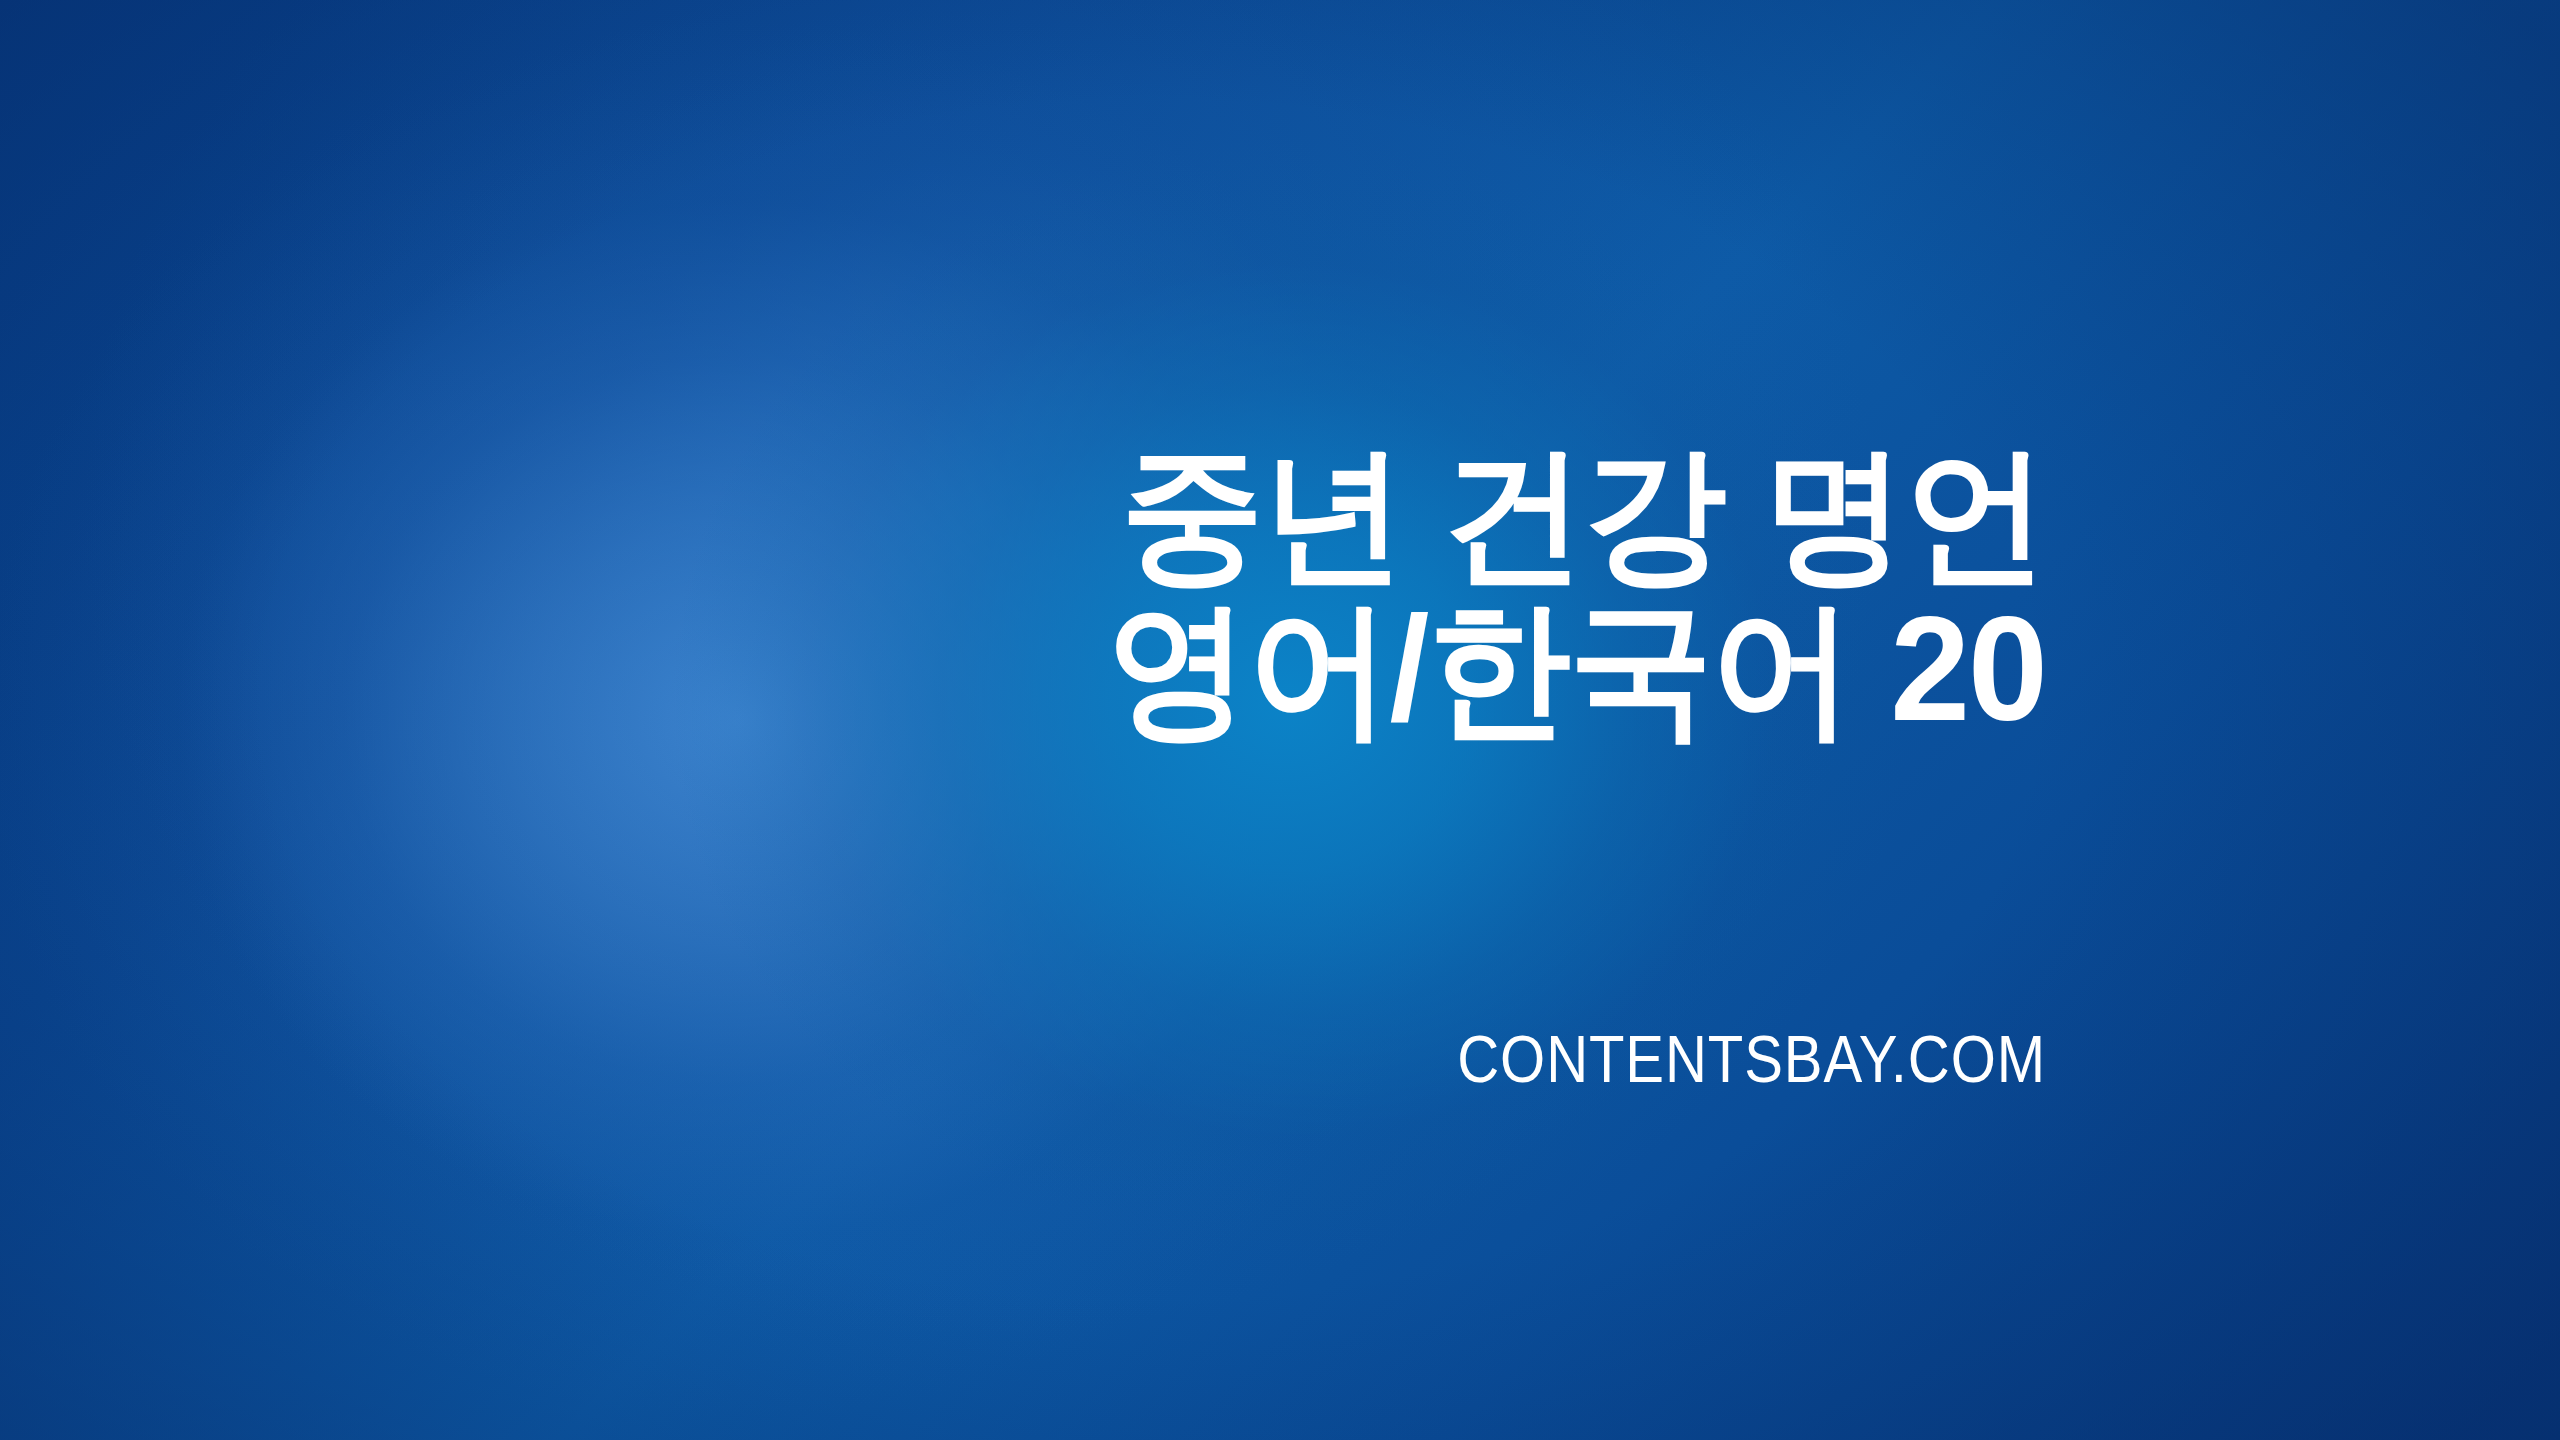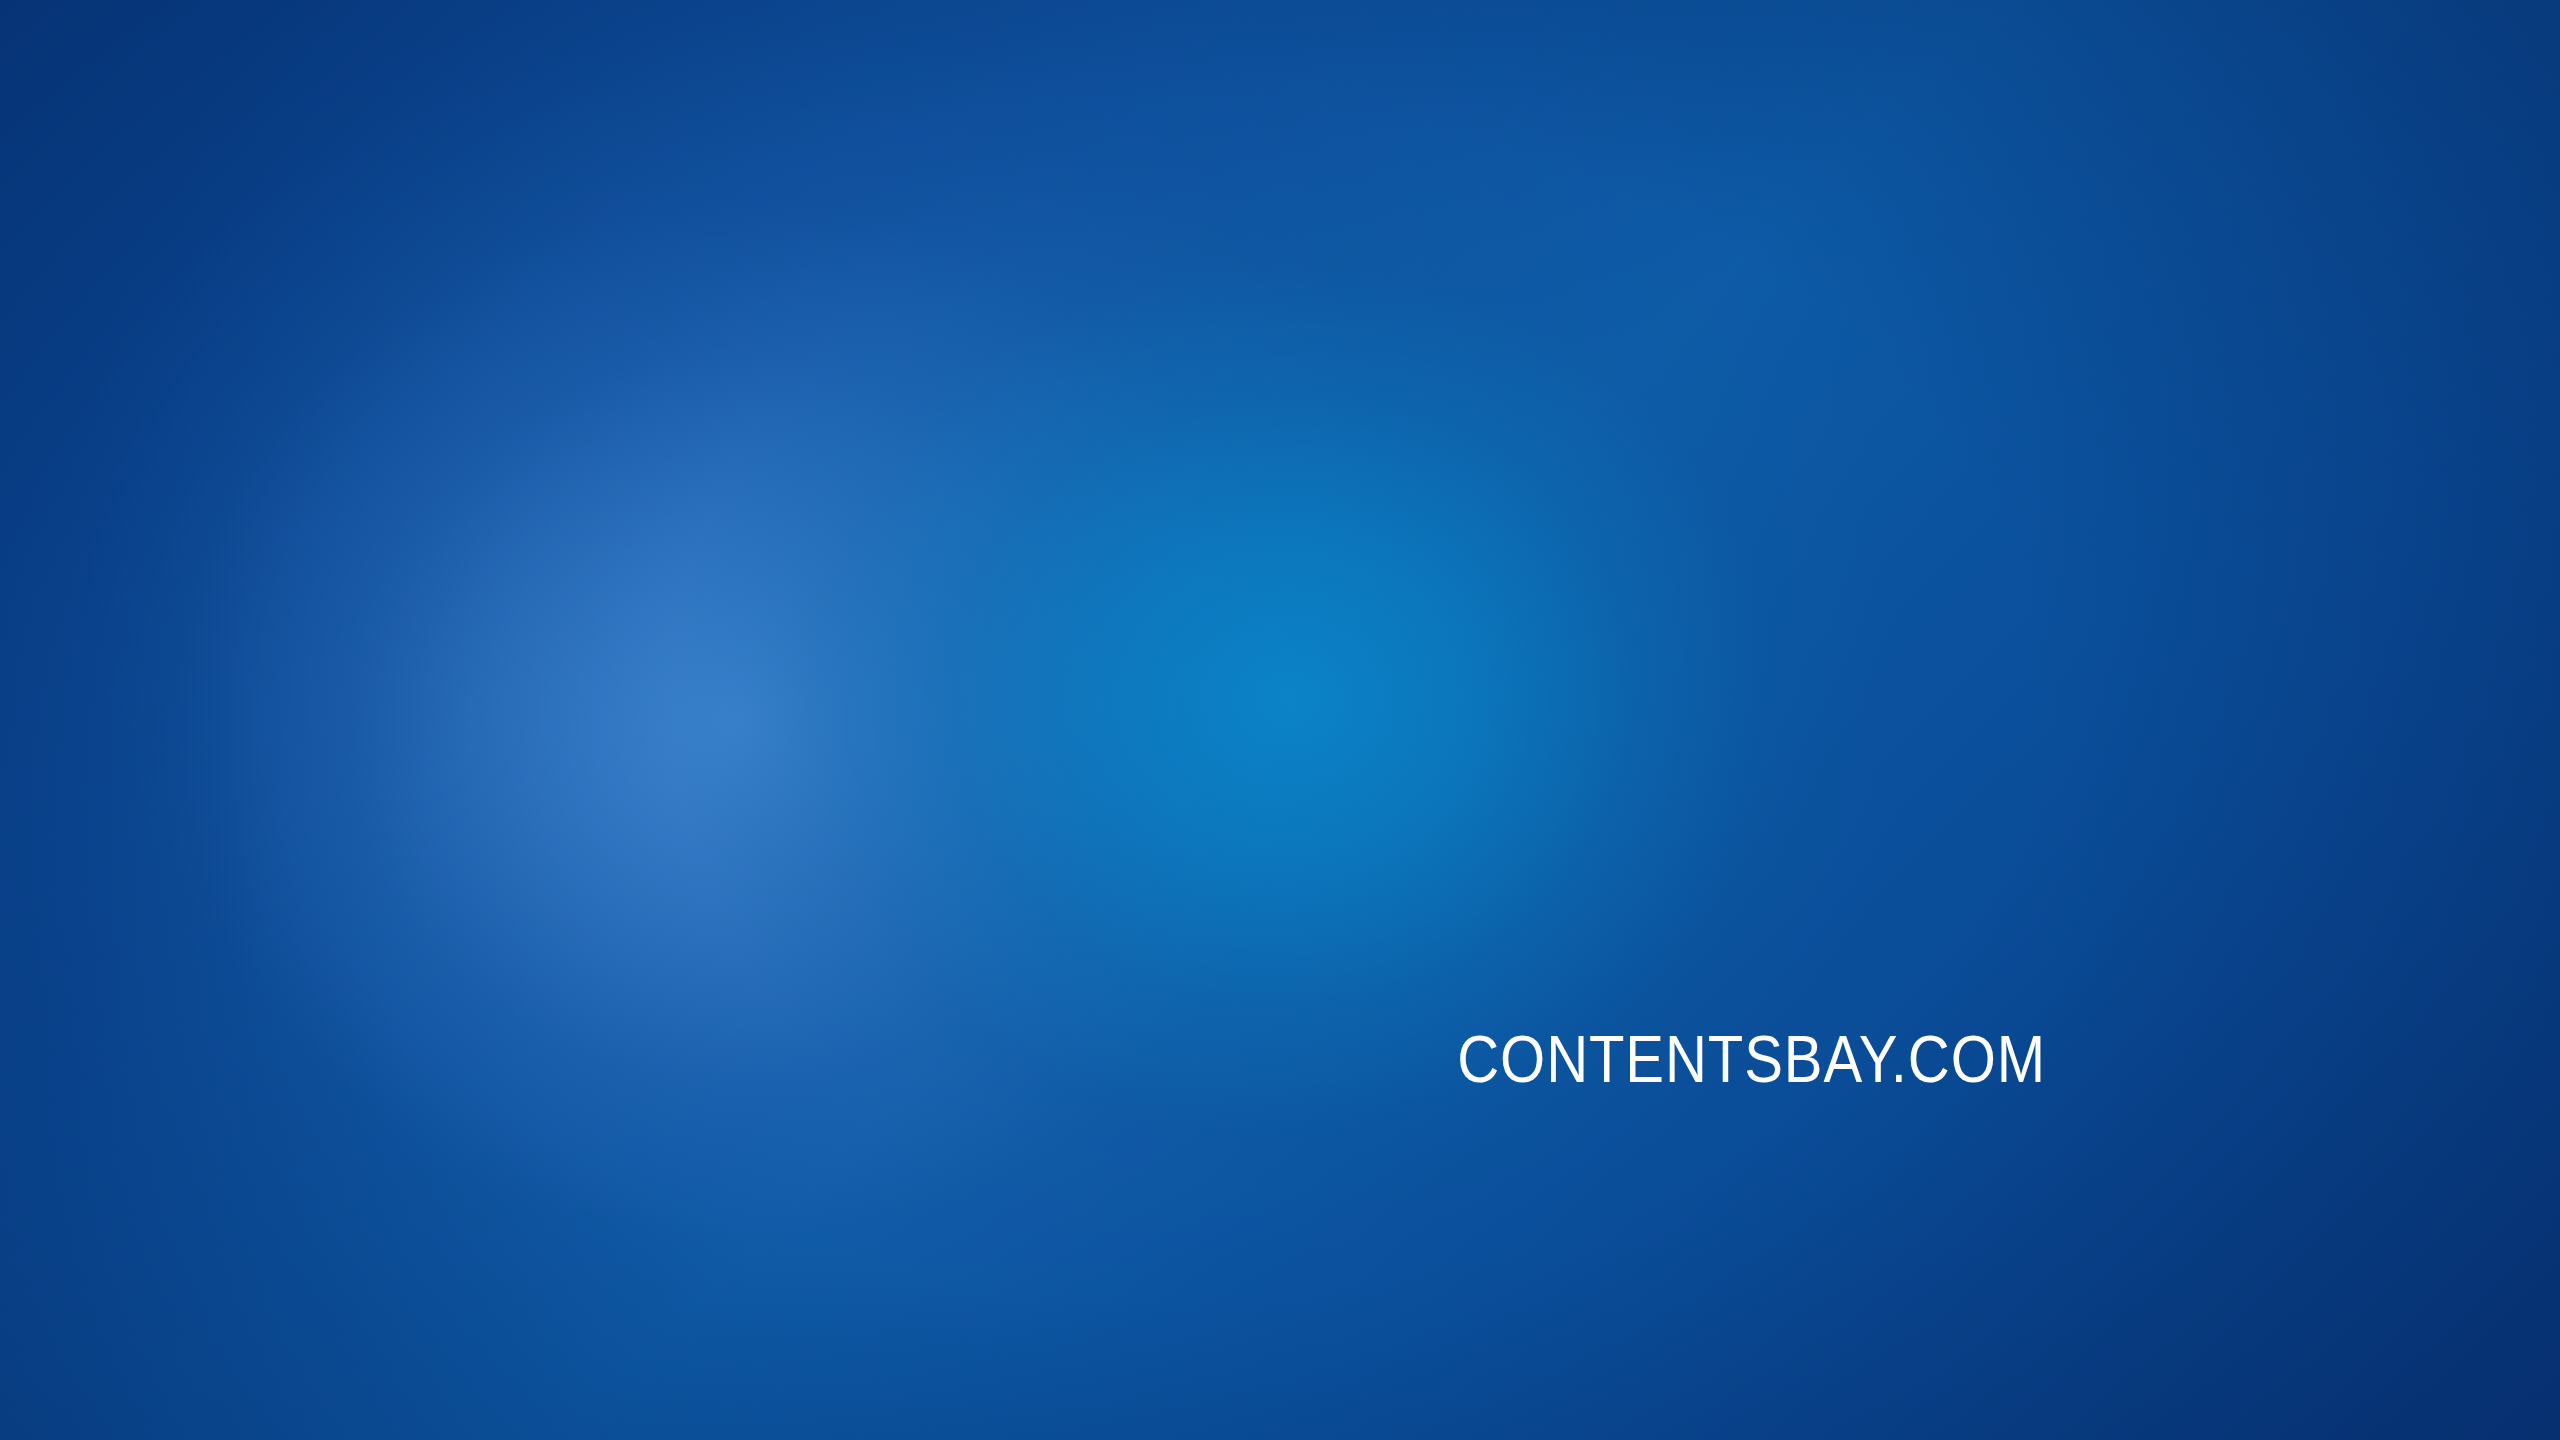--- a/index.html
+++ b/index.html
@@ -119,16 +119,20 @@
 <body>
 
 <div class="canvas">
 
   <div class="bg-base"></div>
   <div class="bg-glow-left"></div>
   <div class="bg-glow-soft"></div>
   <div class="bg-glow-cyan"></div>
   <div class="bg-vignette"></div>
 
+  <div class="headline">
+    <span class="line">중년 건강 명언</span>
+    <span class="line">영어/한국어 20</span>
+  </div>
 
   <div class="sitemark">CONTENTSBAY.COM</div>
 
 </div>
 
 </body></html>

